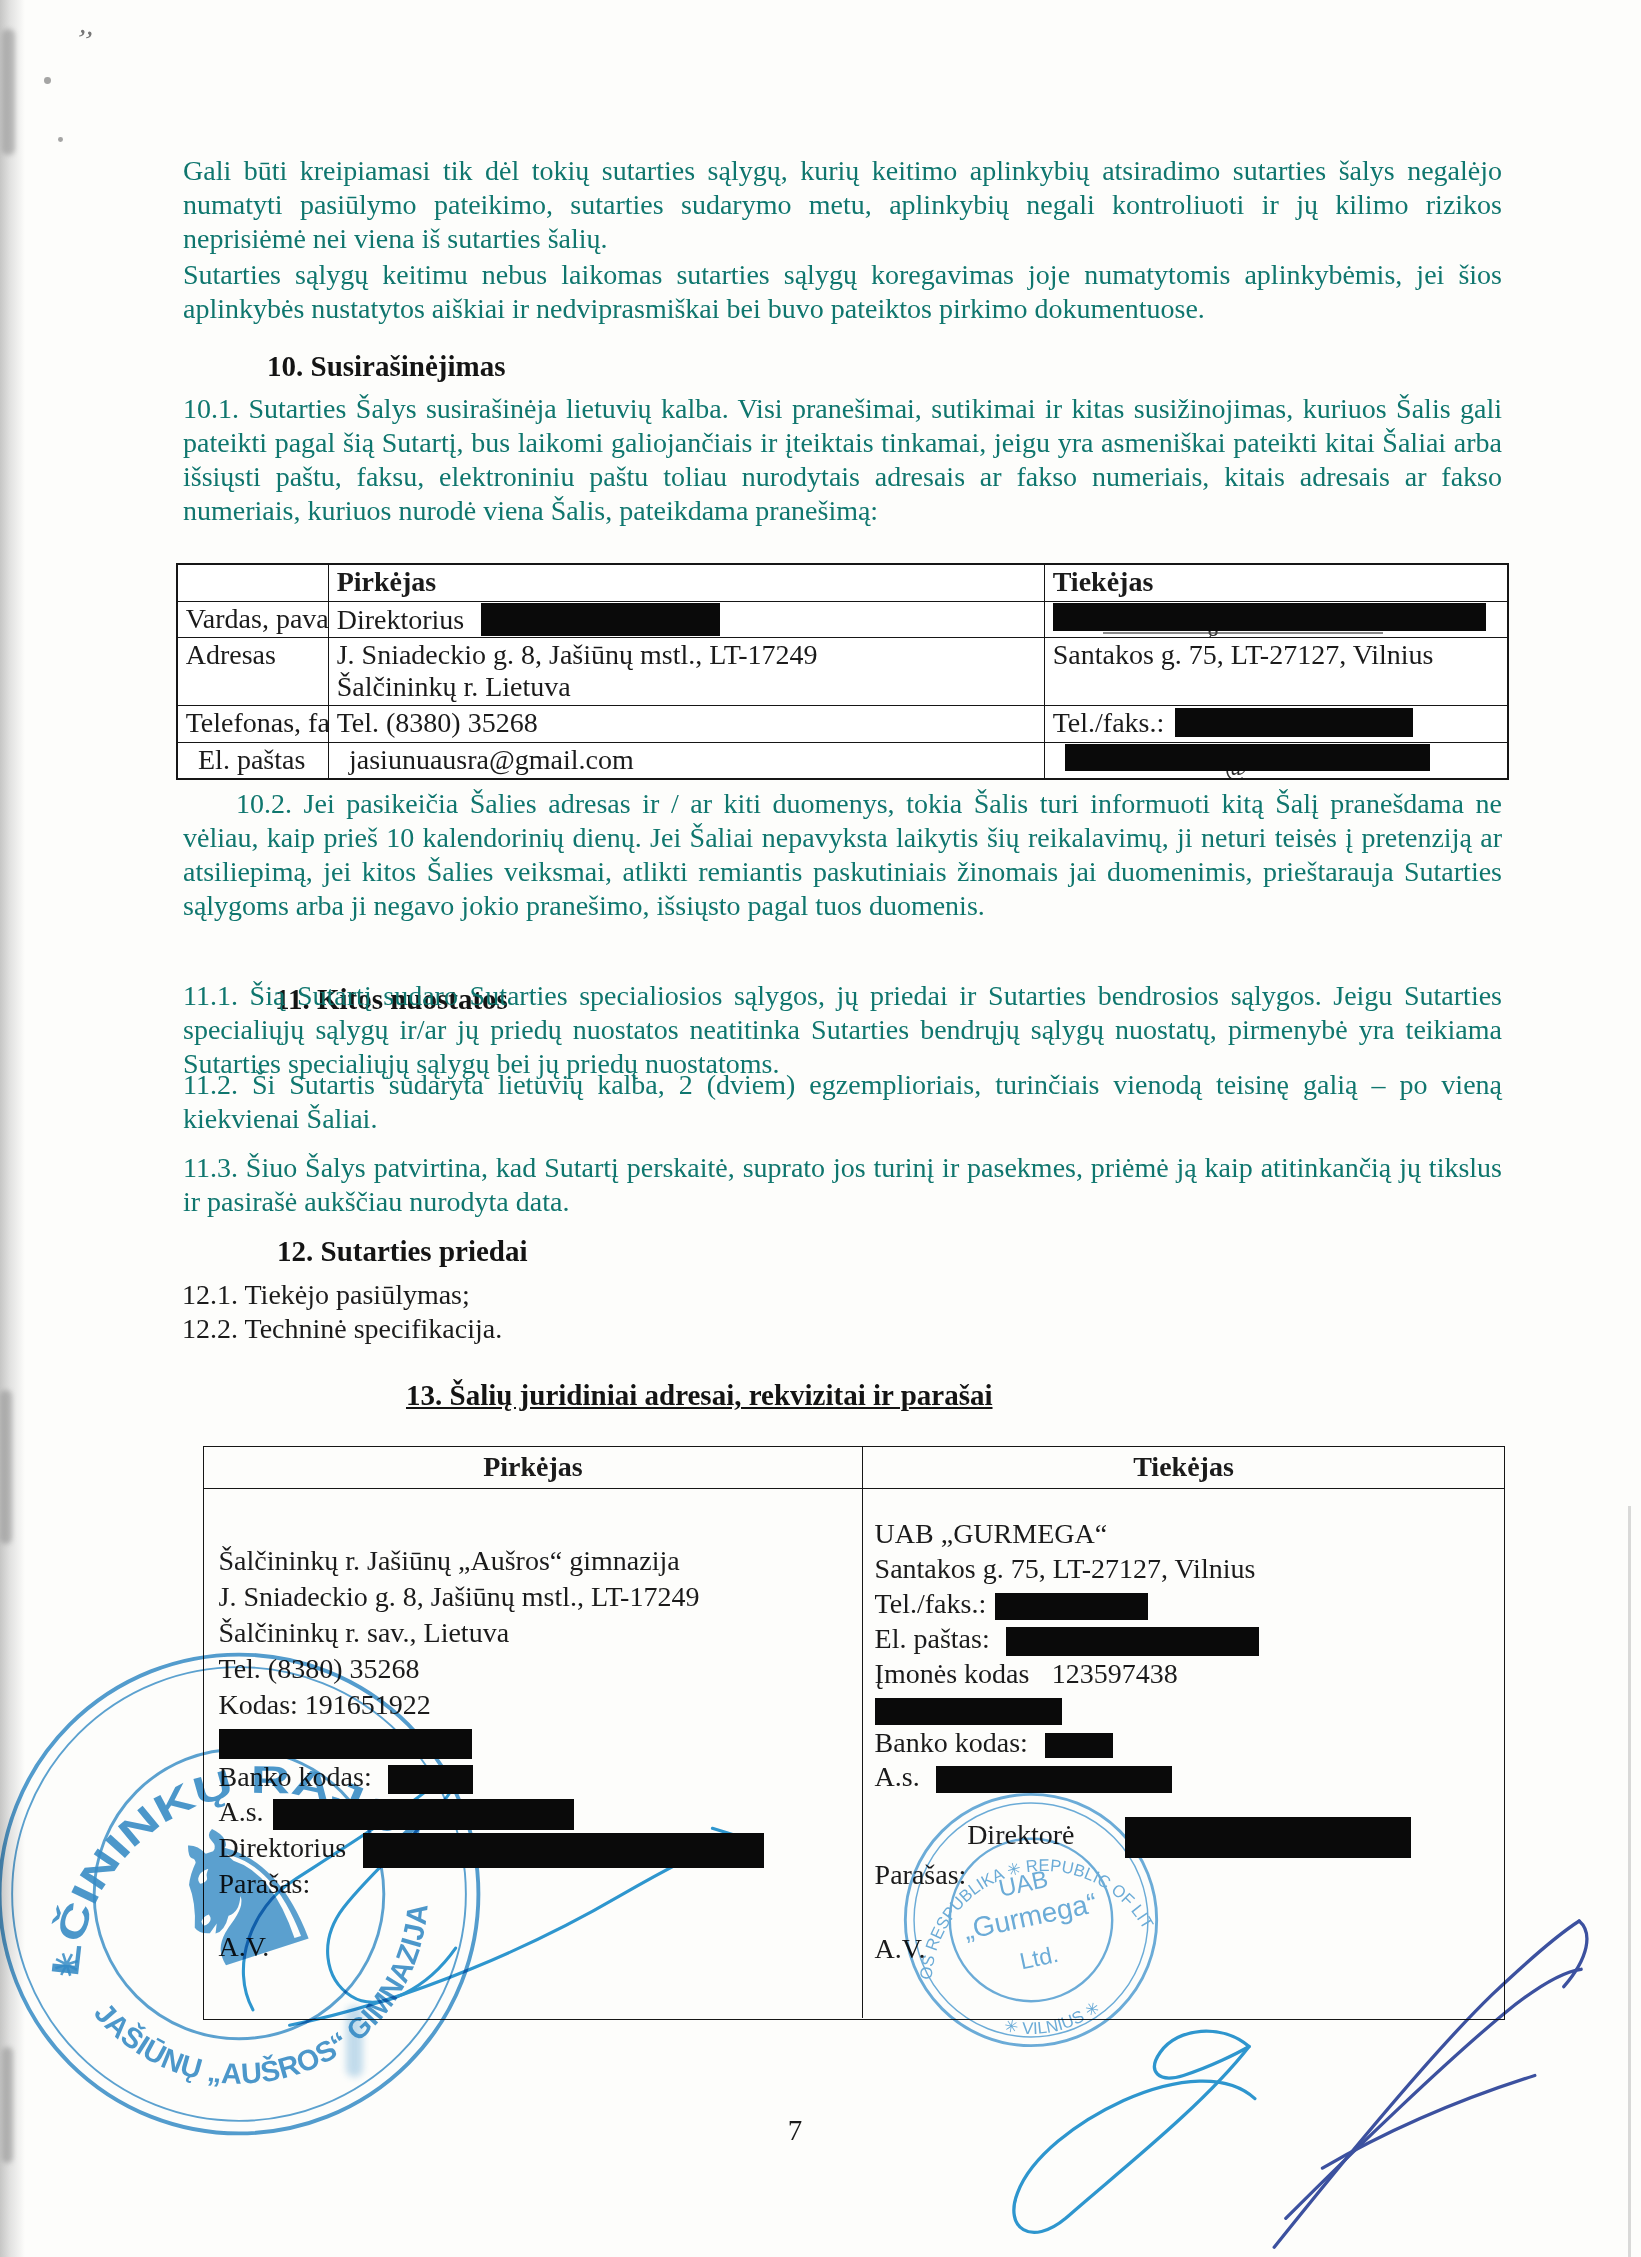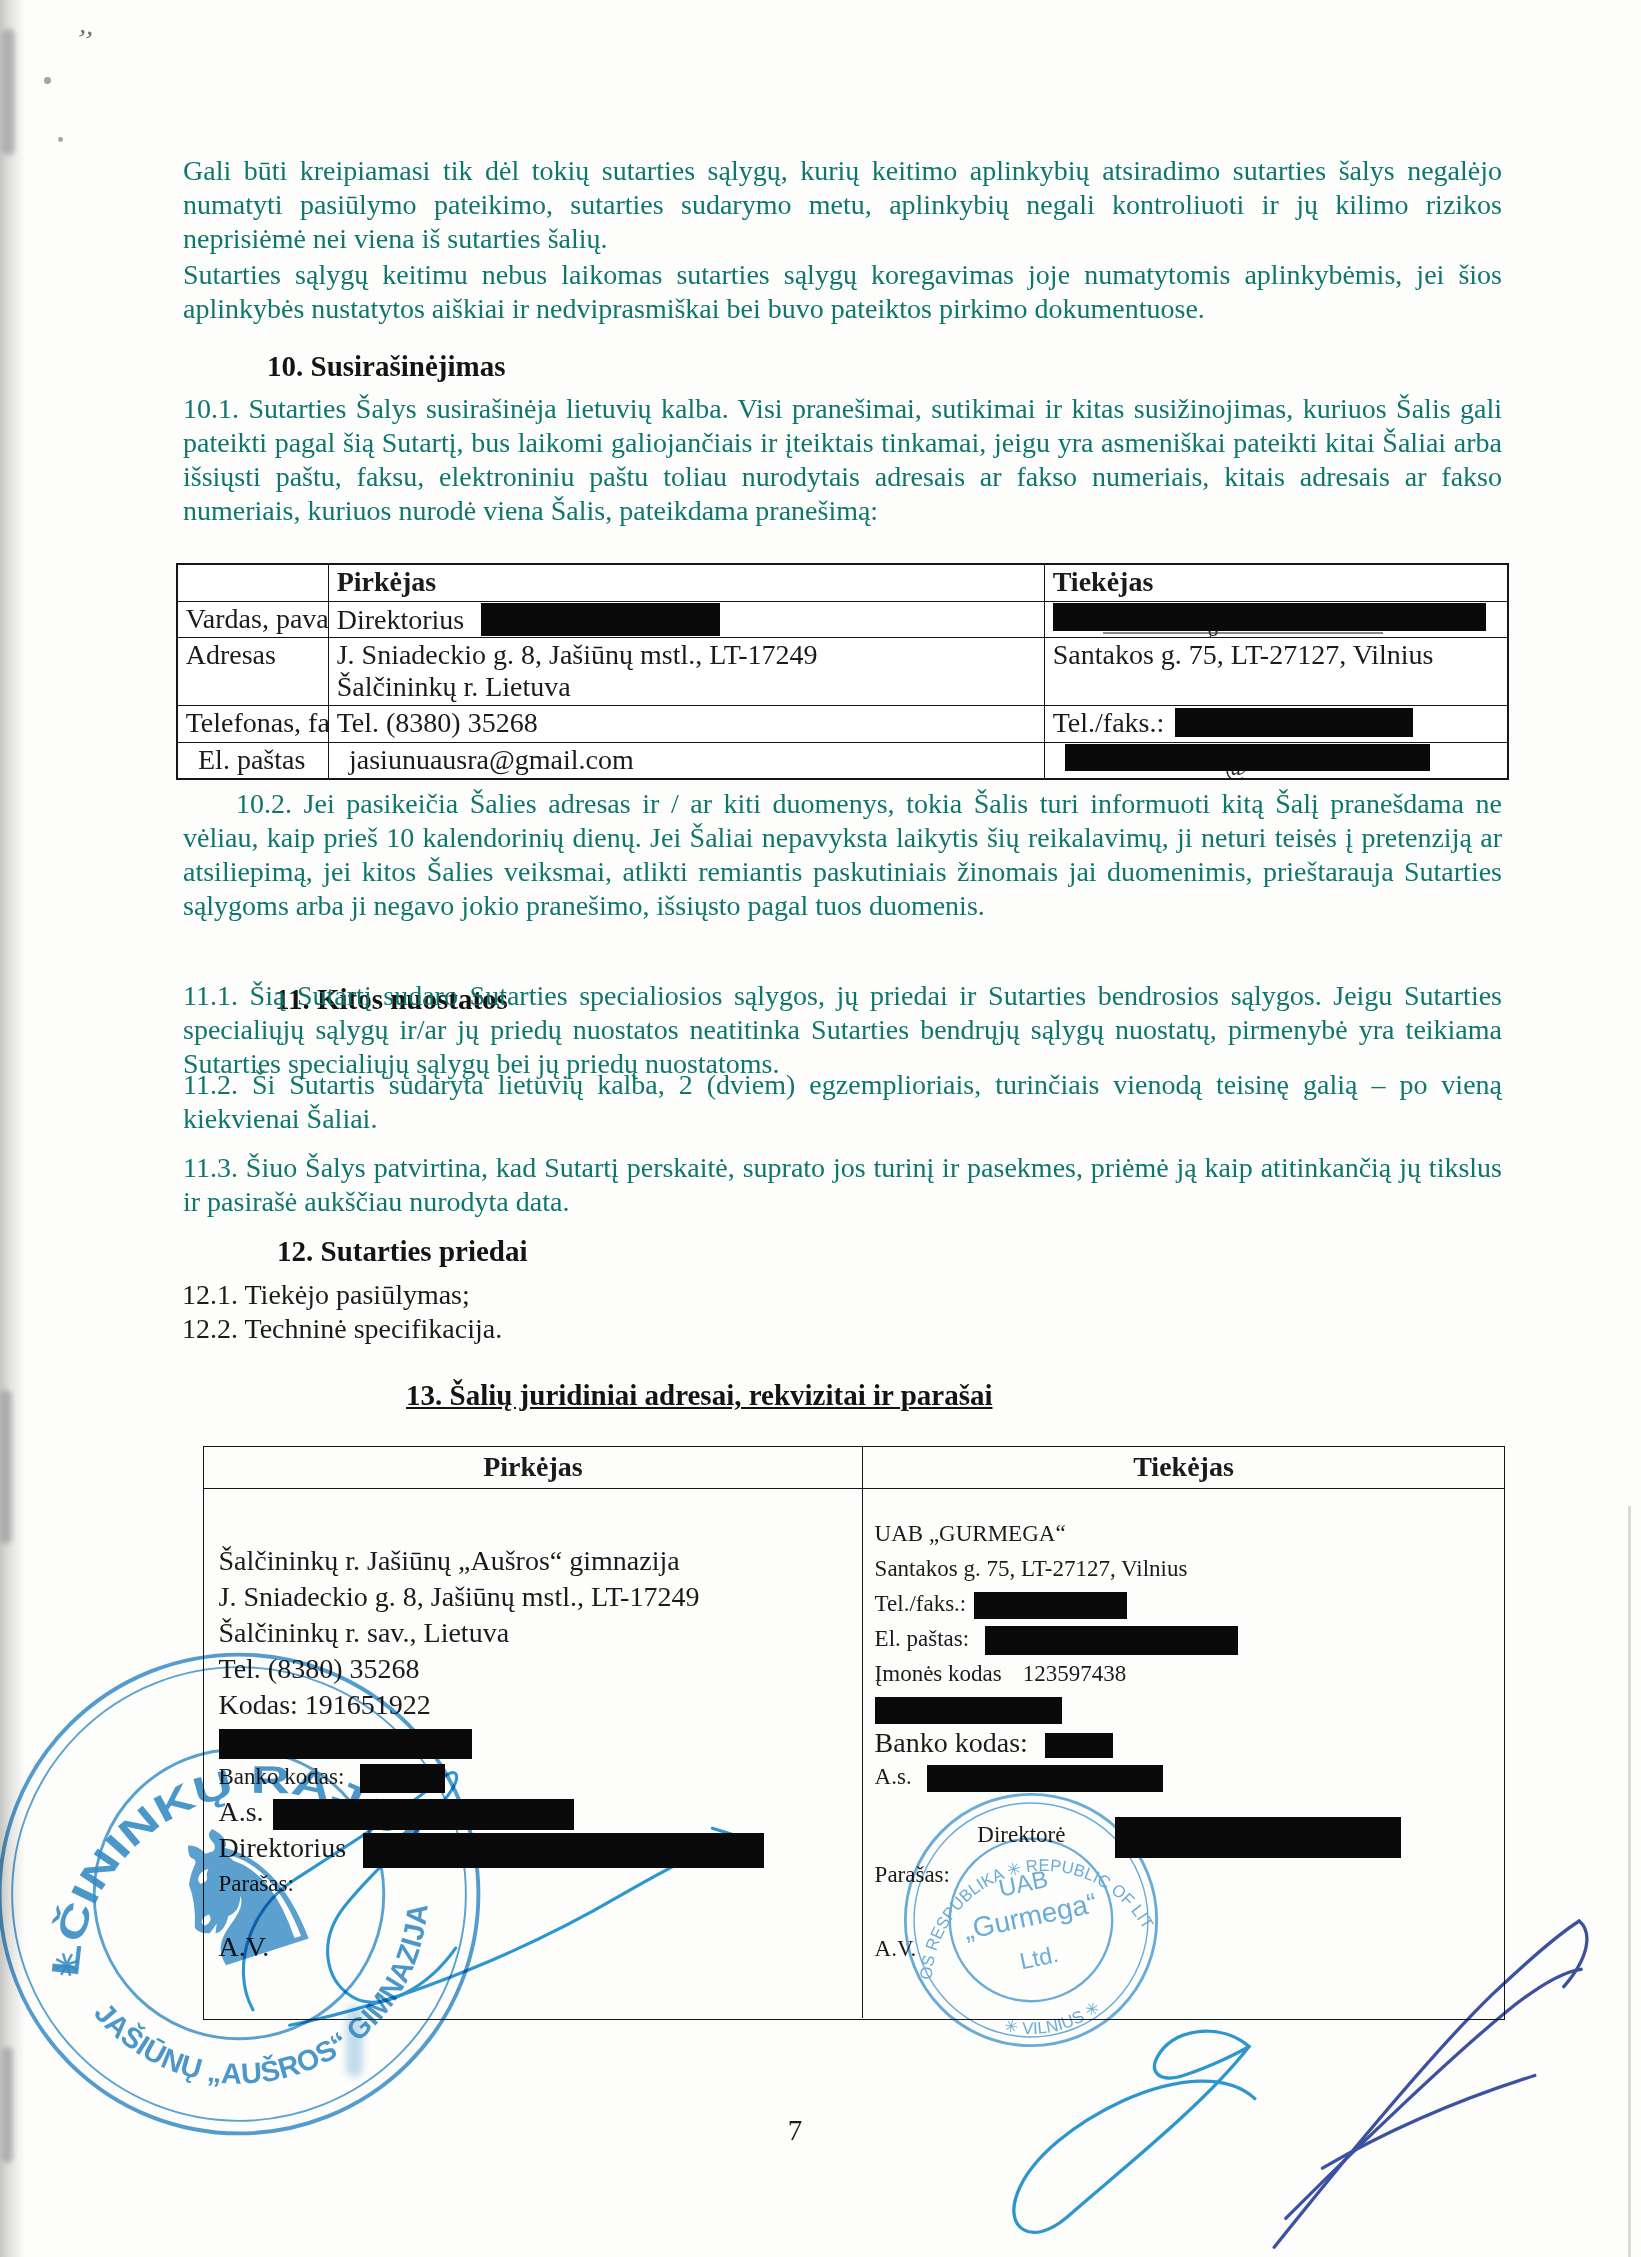--- a/index.html
+++ b/index.html
@@ -26,21 +26,21 @@
   
   .req{position:absolute;left:203px;top:1446px;width:1300px;height:572px;border:1.9px solid #161616;background:transparent;}
   .req-h{display:grid;grid-template-columns:659px 1fr;height:41px;border-bottom:1.9px solid #161616;}
   .req-h > div{font-weight:bold;font-size:28px;text-align:center;line-height:39px;}
   .req-h > div:first-child{border-right:1.9px solid #161616;}
   .req-b{display:grid;grid-template-columns:659px 1fr;height:529px;}
   .req-b > div:first-child{border-right:1.9px solid #161616;}
   .cellL{padding:54px 0 0 14.5px;}
   .cellR{padding:27px 0 0 11.6px;}
   .ln{height:36px;line-height:36px;font-size:28px;white-space:nowrap;}
-  .lnR{height:35px;line-height:35px;font-size:23px;white-space:nowrap;}
+  .lnR{height:35px;line-height:35px;font-size:28px;white-space:nowrap;}
   .ln34{height:33px;line-height:33px;font-size:28px;white-space:nowrap;}
   .tall{height:44px;line-height:44px;text-align:center;}
   .sp20{height:19.3px;} .sp29{height:28px;} .sp40{height:39px;}
   .kv{margin-left:15.4px;}
   
   .redact{display:inline-block;background:#0a0a0a;vertical-align:middle;margin-left:9.7px;position:relative;z-index:2;}
   .m0{margin-left:0;}
   .remnant{position:absolute;font-size:25px;color:#2c2c2c;z-index:1;}
   .remline{position:absolute;background:#4a4a4a;opacity:.65;z-index:1;}
   

